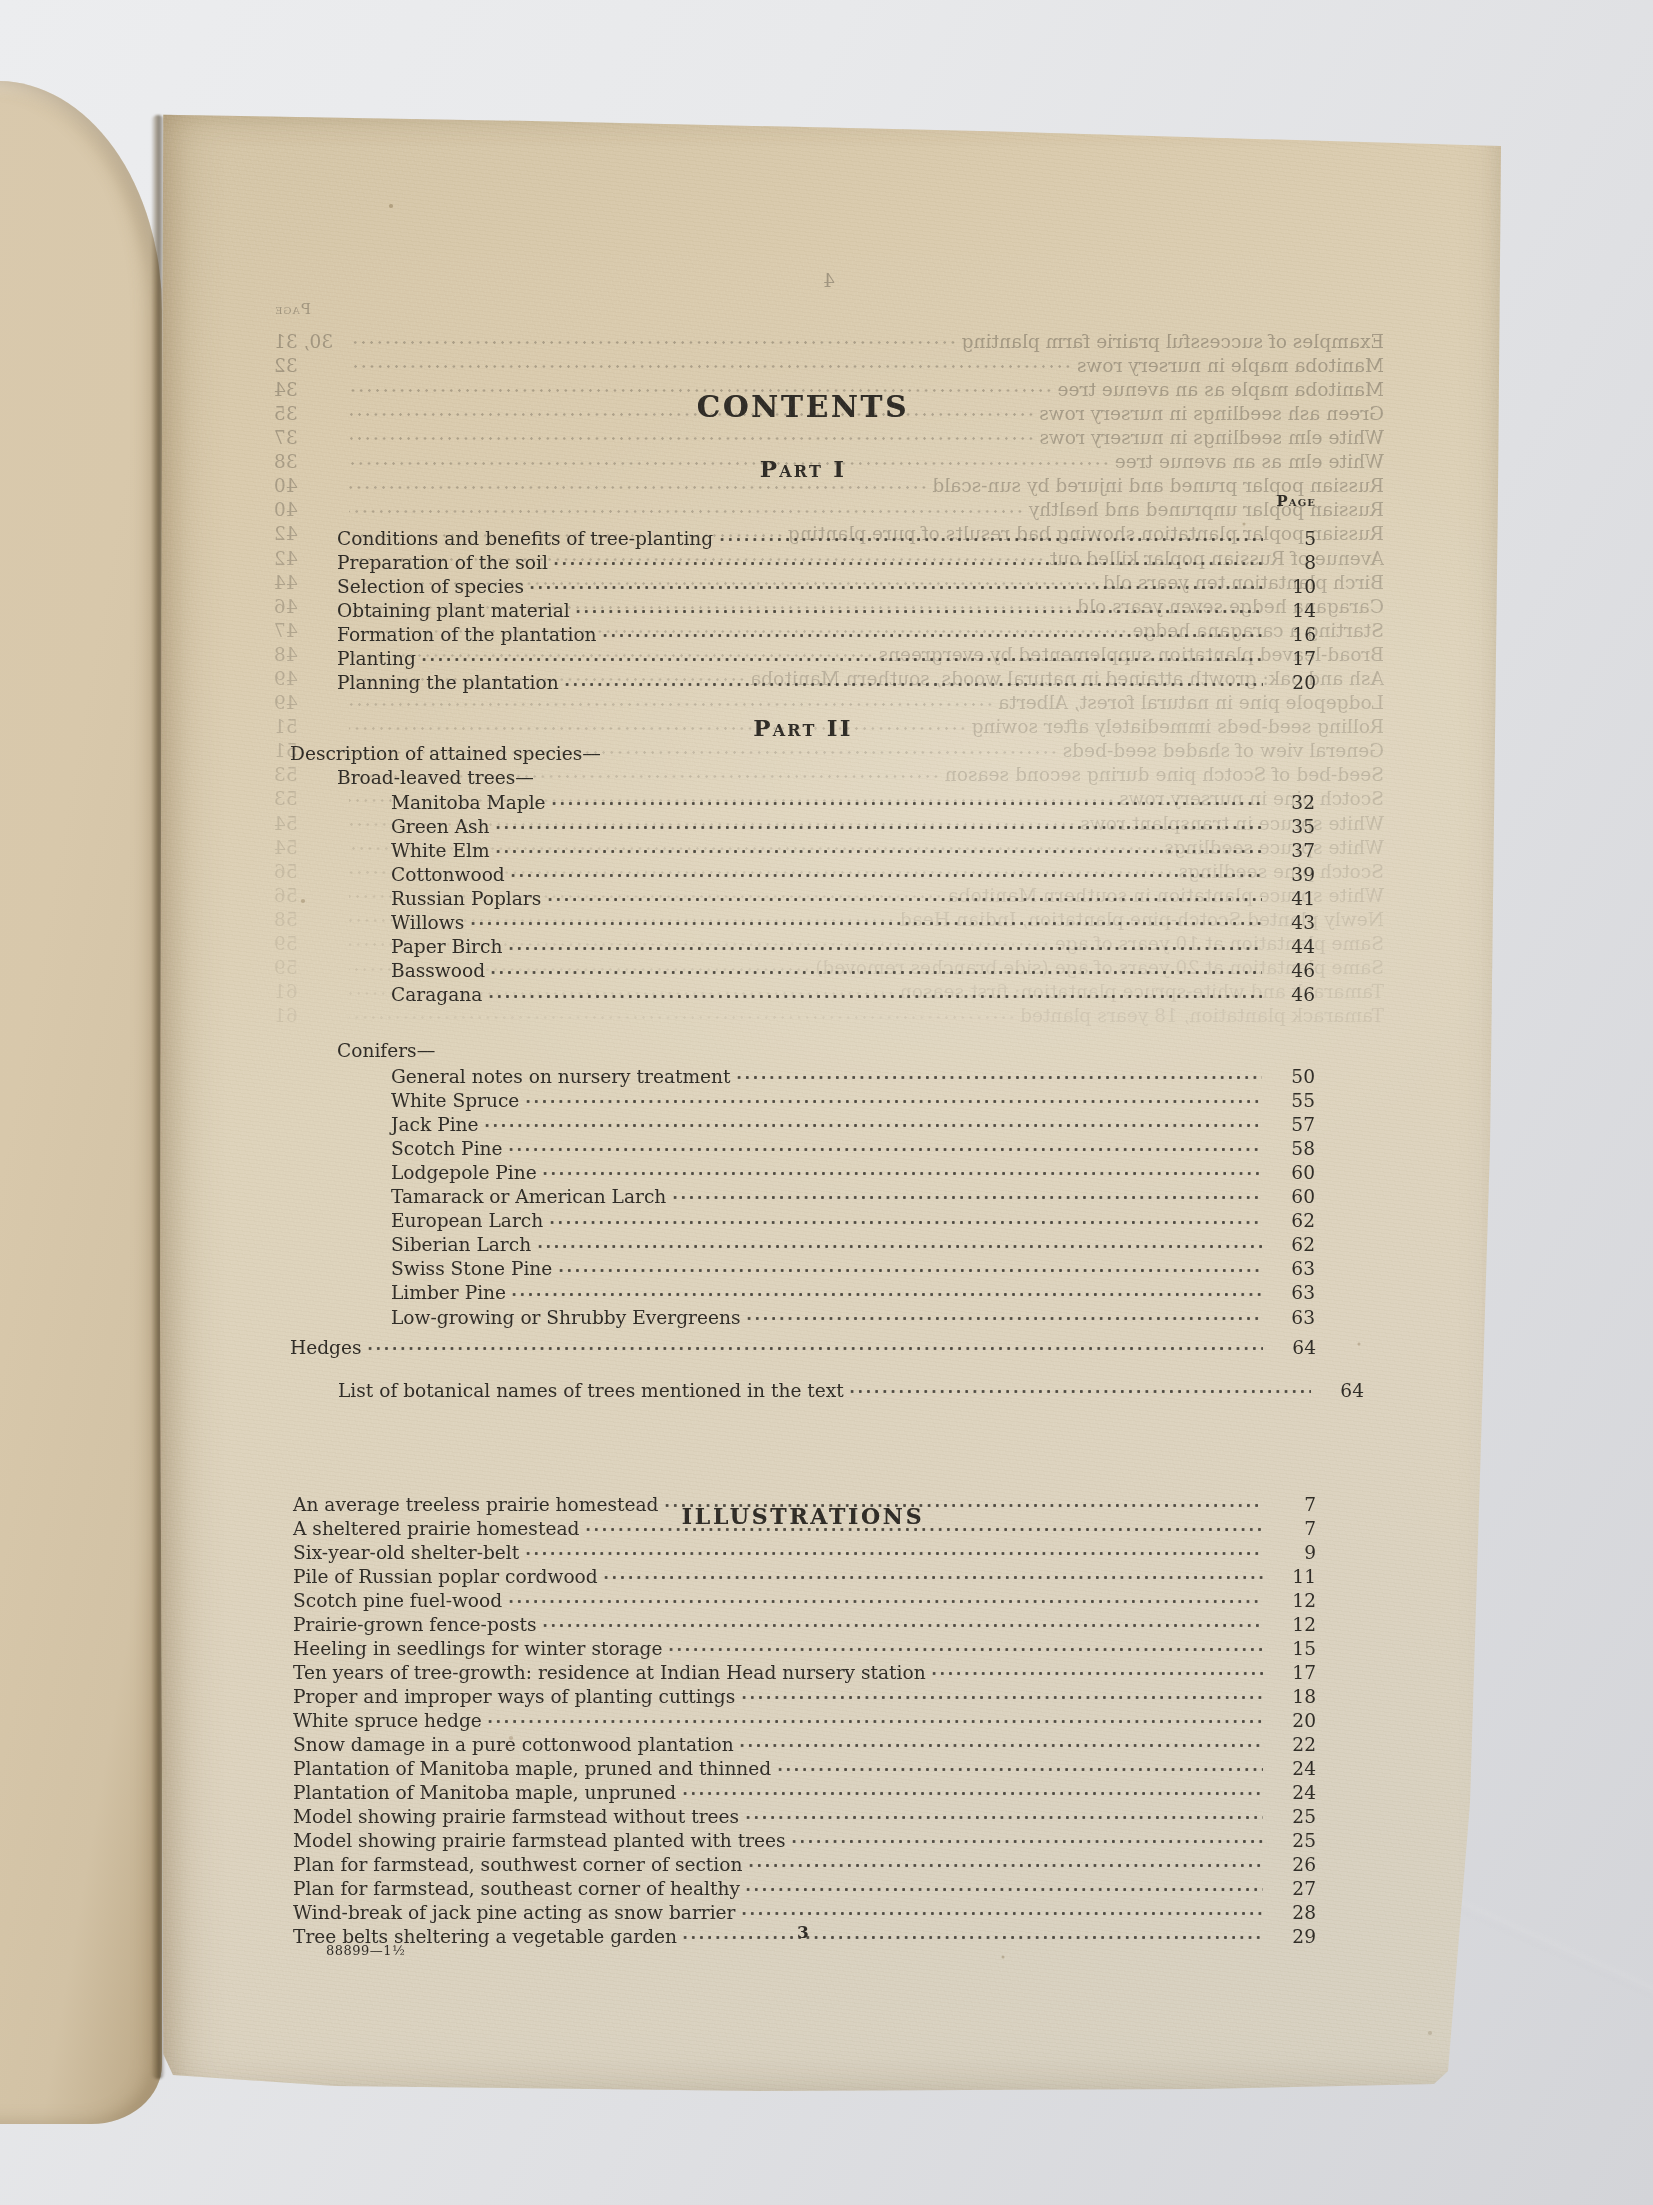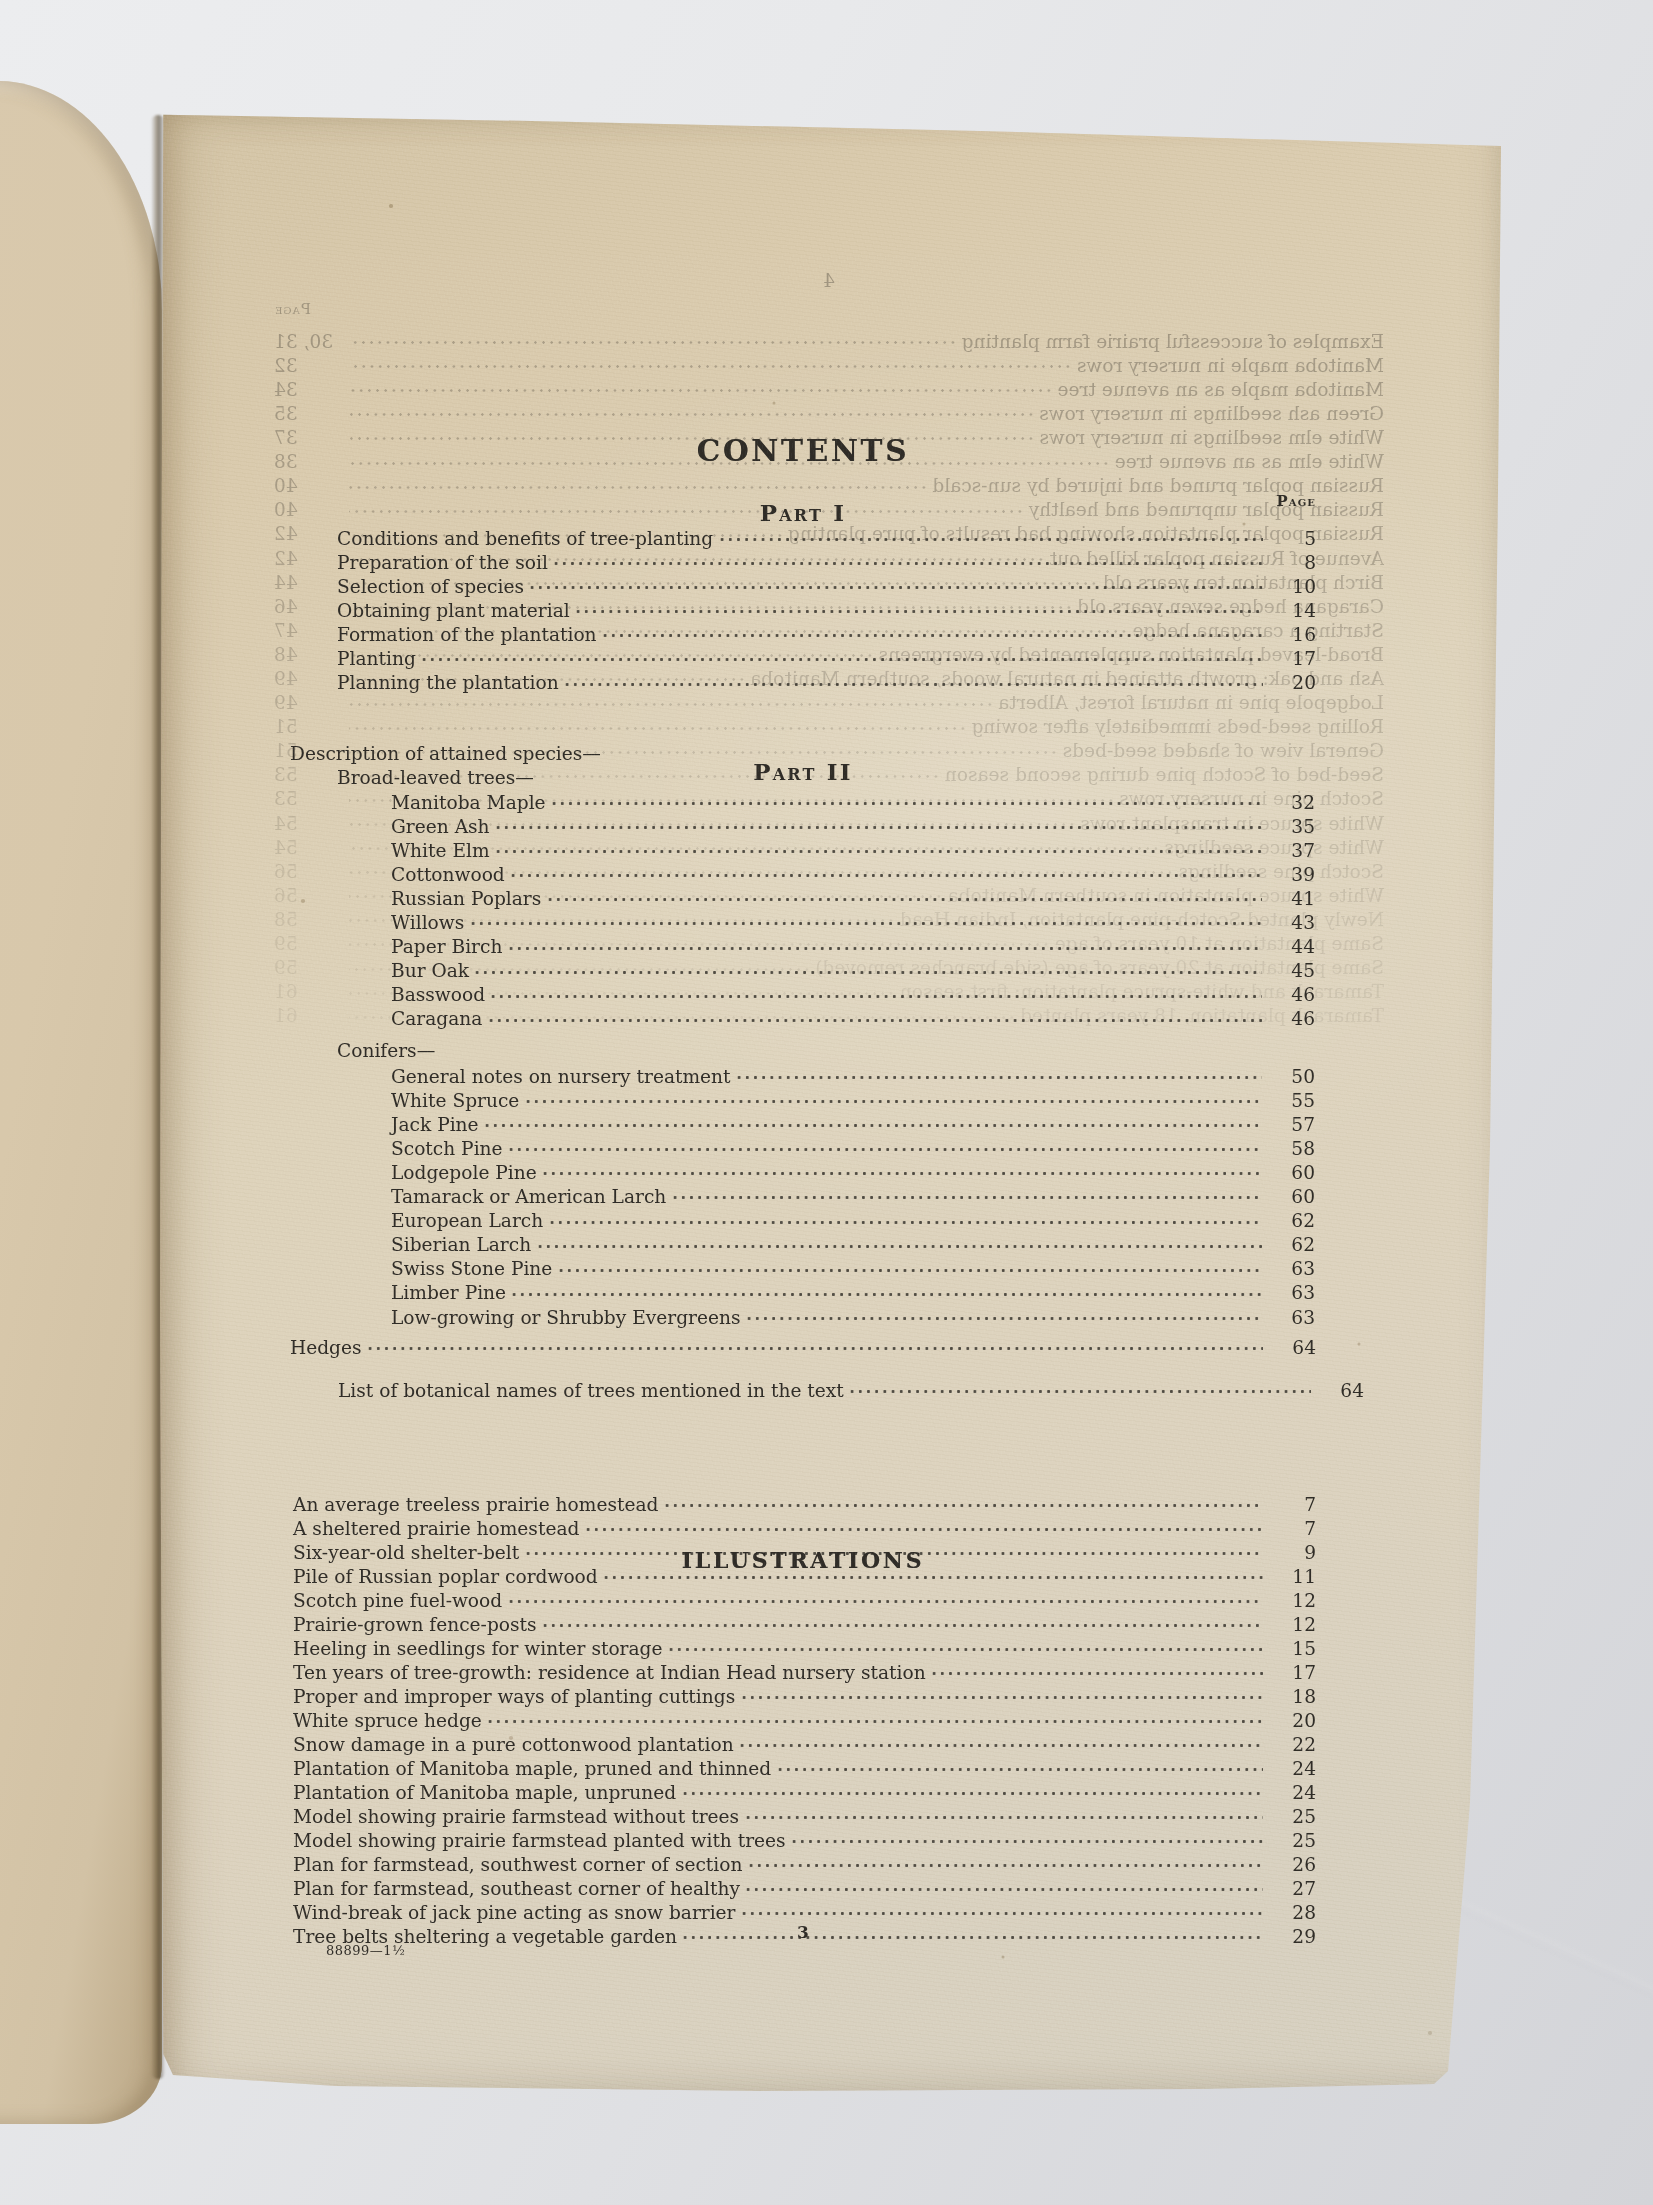--- a/index.html
+++ b/index.html
@@ -51,21 +51,21 @@
   .specks{position:absolute;left:0;top:0;width:2.2px;height:2.2px;border-radius:50%;
     box-shadow:
       230px 98px 0 1.1px rgba(110,85,50,.35), 1083px 416px 0 0.5px rgba(110,85,50,.3),
       142px 793px 0 1.1px rgba(110,85,50,.3), 1198px 1236px 0 0.5px rgba(110,85,50,.28),
       350px 1630px 0 1.1px rgba(110,85,50,.25), 842px 1849px 0 0.5px rgba(110,85,50,.3),
       613px 295px 0 0.5px rgba(110,85,50,.3), 1269px 1925px 0 1.1px rgba(110,85,50,.22);
   }
   
   .ink{color:#2f2c27;}
   .block{position:absolute;}
-  .centered{text-align:center;margin-top:44px;}
+  .centered{text-align:center;}
   .contents-title{
     left:130px;top:282px;width:1026px;
     font-size:29.5px;font-weight:700;letter-spacing:2.7px;
     text-shadow:0 0 0.5px rgba(47,44,39,.55);
   }
   .part-heading{
     left:130px;top:348px;width:1026px;
     font-size:23px;font-variant:small-caps;letter-spacing:2.2px;font-weight:600;
   }
   .part2-heading{top:607px;}
@@ -345,25 +345,20 @@
         <span class="lbl">Willows</span>
         <span class="dots"></span>
         <span class="num">43</span>
       </div>
       <div class="row">
         <span class="lbl">Paper Birch</span>
         <span class="dots"></span>
         <span class="num">44</span>
       </div>
       <div class="row">
-        <span class="lbl">Bur Oak</span>
-        <span class="dots"></span>
-        <span class="num">45</span>
-      </div>
-      <div class="row">
         <span class="lbl">Basswood</span>
         <span class="dots"></span>
         <span class="num">46</span>
       </div>
       <div class="row">
         <span class="lbl">Caragana</span>
         <span class="dots"></span>
         <span class="num">46</span>
       </div>
     </div>

